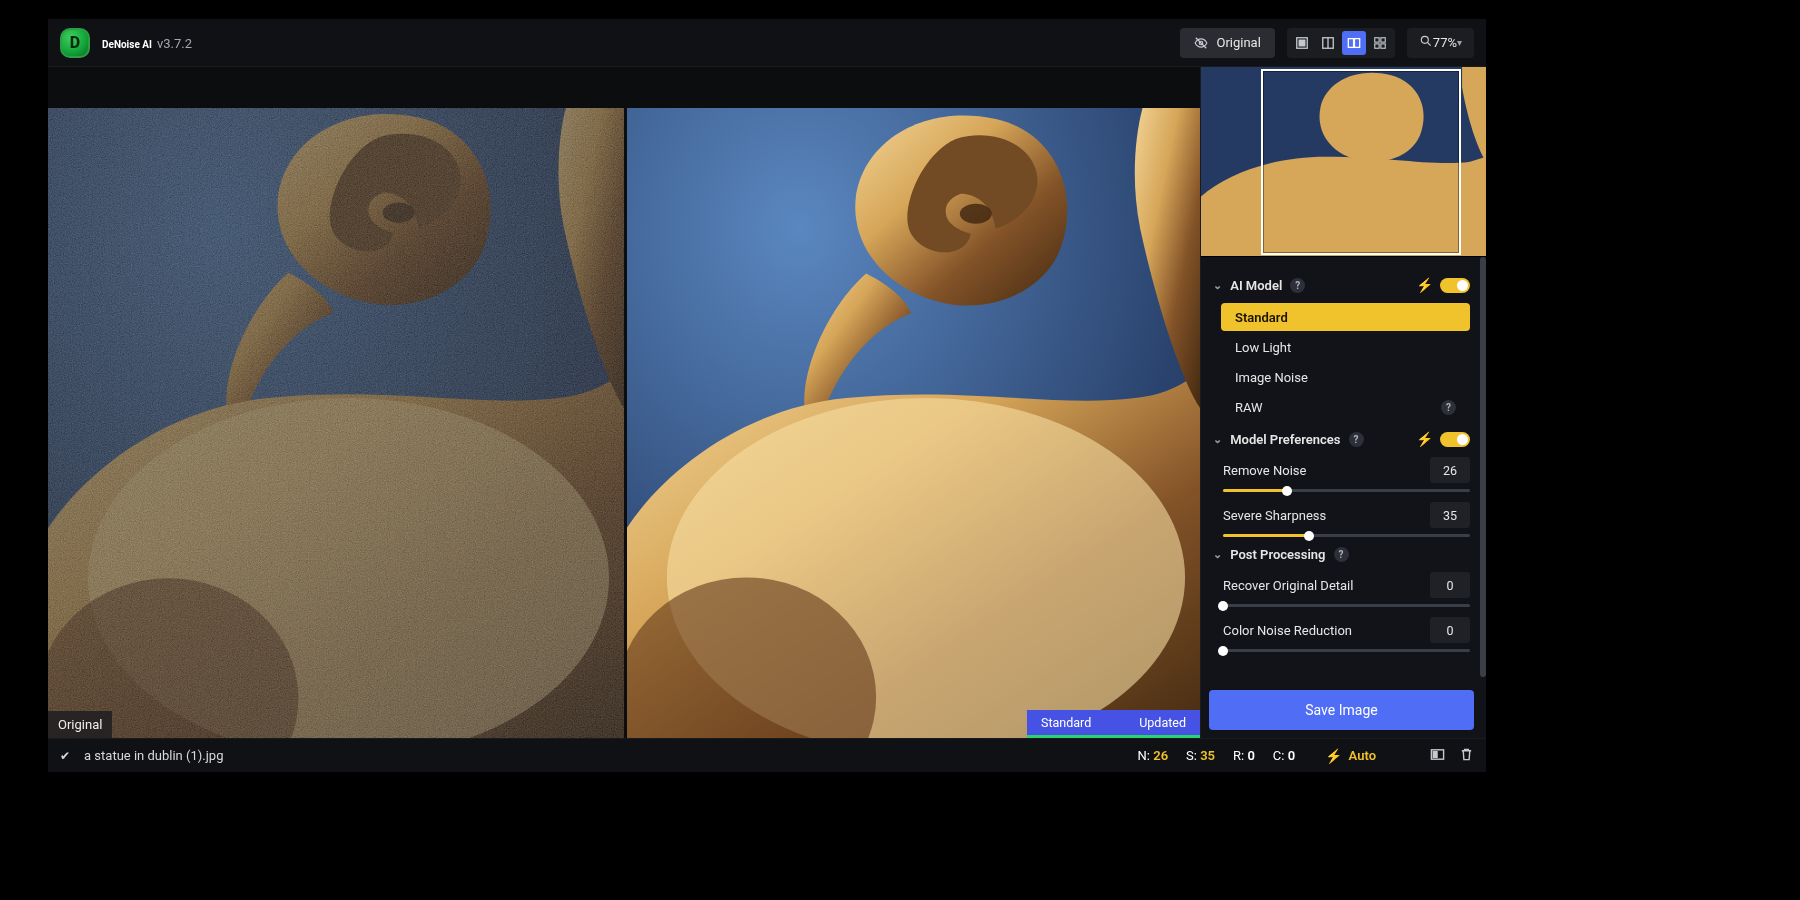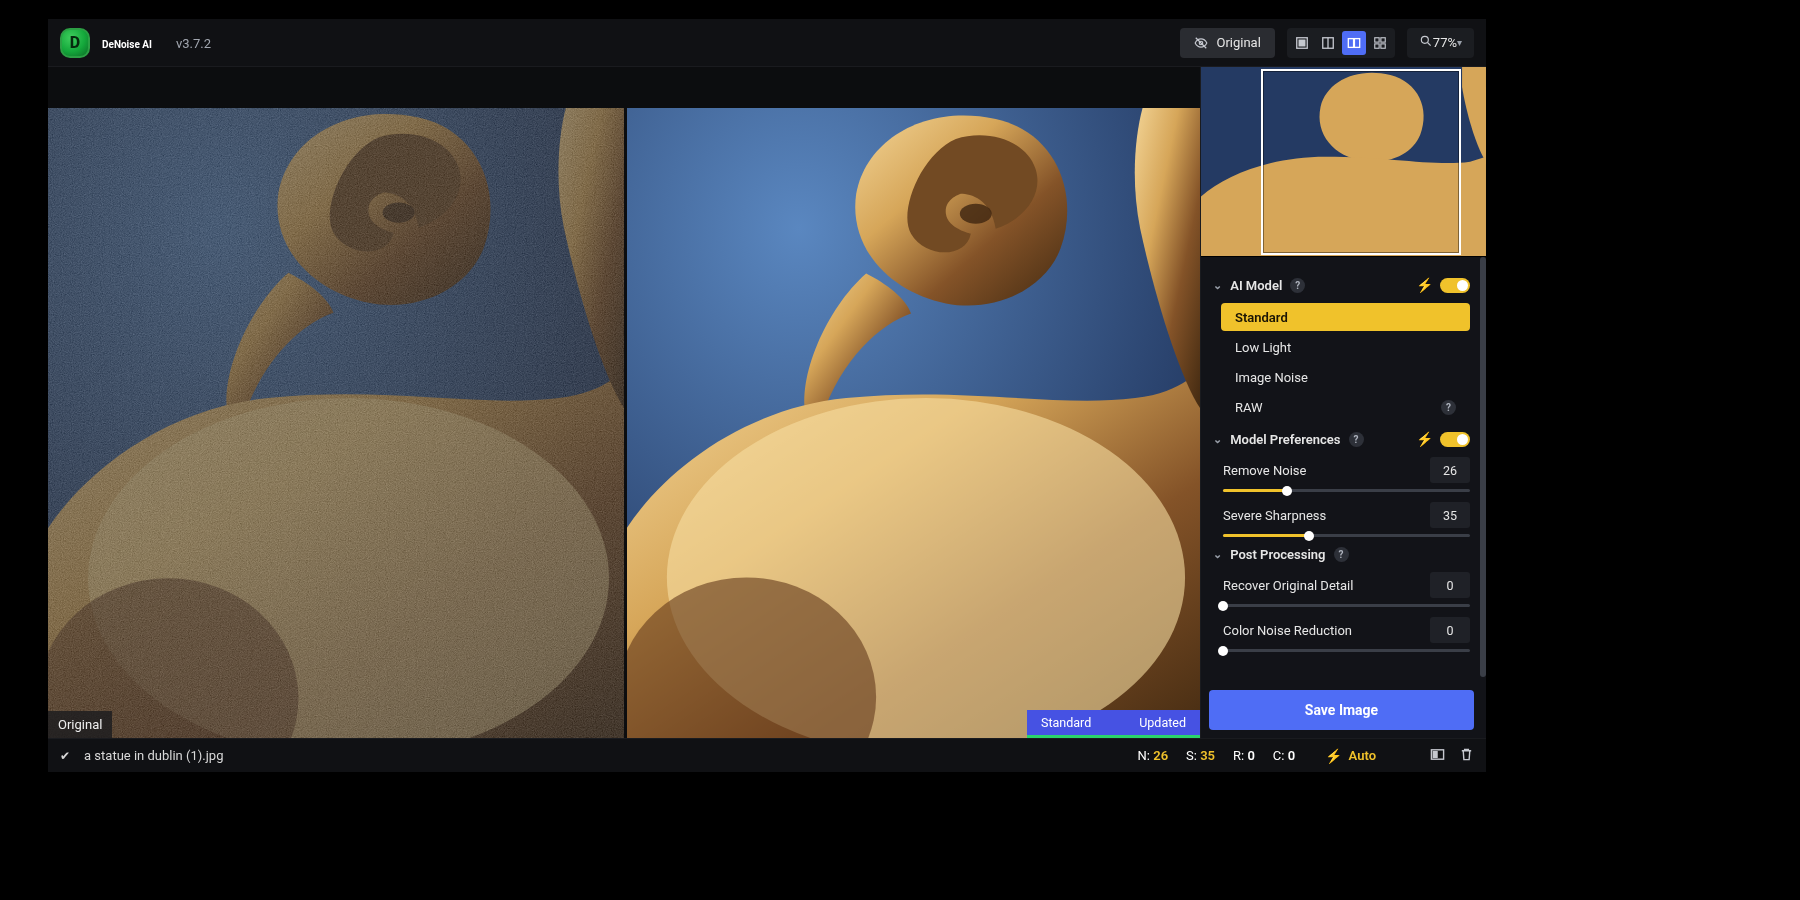--- a/index.html
+++ b/index.html
@@ -31,21 +31,21 @@
   }
   .logo {
     width: 30px; height: 30px;
     border-radius: 10px;
     background: radial-gradient(circle at 35% 30%, #3fcf5e 0%, #14a83b 55%, #0c6b26 100%);
     border: 2px solid #2c9f44;
     display: flex; align-items: center; justify-content: center;
     color: #062a0e; font-weight: 800; font-size: 16px;
   }
   .app-title { font-weight: 700; font-size: 10px; color: #fff; }
-  .app-version { color: #a2a7b0; font-size: 13px; margin-left: 20px; }
+  .app-version { color: #a2a7b0; font-size: 13px; margin-left: 1px; }
   .spacer { flex: 1; }
   .btn-original {
     height: 30px; padding: 0 14px;
     background: #2a2c31;
     border-radius: 4px;
     display: flex; align-items: center; gap: 8px;
     font-size: 13px; color: #e6e6e6;
     cursor: pointer;
   }
   .eye-off { width: 14px; height: 14px; position: relative; }
@@ -220,21 +220,21 @@
     position:absolute; top:50%; width:10px; height:10px;
     background:#fff; border-radius:50%; transform:translate(-50%,-50%);
   }
 
   .save-btn {
     margin: 8px 12px 8px 8px;
     height: 40px;
     background:#4f6df5;
     border-radius:4px;
     display:flex; align-items:center; justify-content:center;
-    color:#fff; font-weight:700; font-size:14px;
+    color:#fff; font-weight:400; font-size:14px;
     cursor:pointer;
   }
 
   
   .footer {
     height: 34px;
     border-top: 1px solid #1a1b1f;
     display:flex; align-items:center;
     padding: 0 12px;
     font-size:13px; color:#d8d8d8;

